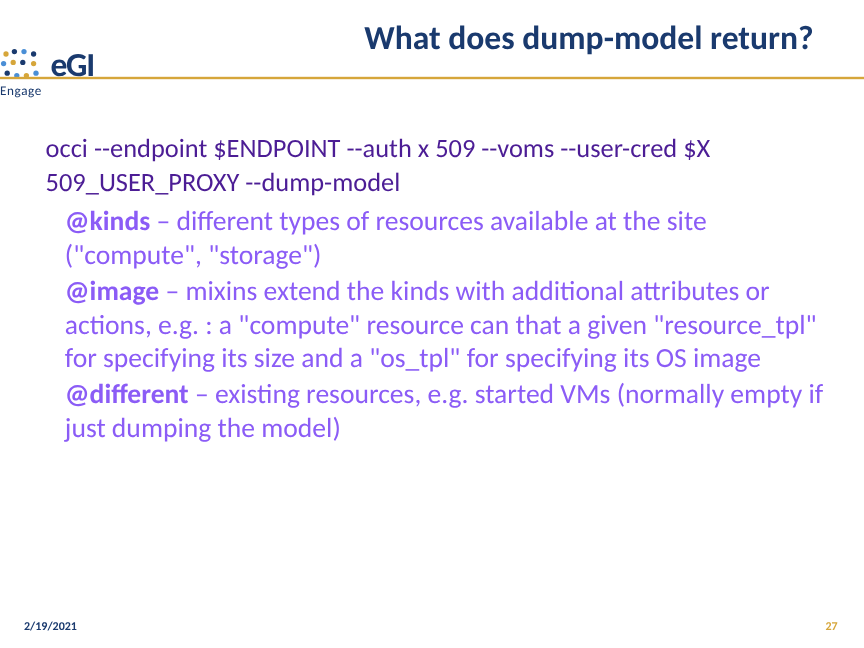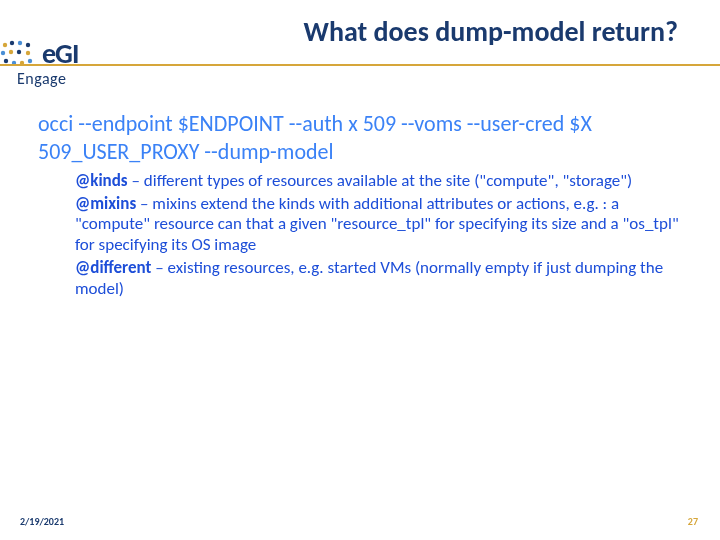--- a/index.html
+++ b/index.html
@@ -24,25 +24,24 @@
     align-items: center;
   }
   .logo-text {
     font-size: 28px;
     font-weight: bold;
     color: #1a3a6e;
     letter-spacing: -1px;
     margin-left: 6px;
   }
   .logo-sub {
-    font-size: 16px;
+    font-size: 11px;
     color: #1a3a6e;
     letter-spacing: 0.5px;
     margin-top: -2px;
-    padding-left: 17px;
   }
   .title {
     position: absolute;
     top: 14px;
     right: 42px;
     font-size: 28px;
     font-weight: bold;
     color: #1a3a6e;
   }
   .divider {
@@ -54,29 +53,29 @@
     background: #d6a63a;
   }
   .body-content {
     position: absolute;
     top: 110px;
     left: 38px;
     right: 30px;
   }
   .command {
     font-size: 22px;
-    color: #3b82f6;
+    color: #4c1d95;
     line-height: 1.25;
     margin-bottom: 6px;
   }
   .defs {
-    margin-left: 37px;
-    font-size: 17px;
+    margin-left: 16px;
+    font-size: 23px;
     line-height: 1.22;
-    color: #1d4ed8;
+    color: #8b5cf6;
   }
   .defs p {
     margin-bottom: 2px;
   }
   .footer-date {
     position: absolute;
     bottom: 12px;
     left: 20px;
     font-size: 10px;
     font-weight: bold;
@@ -116,19 +115,19 @@
   <div class="logo-sub">Engage</div>
 </div>
 
 <div class="title">What does dump-model return?</div>
 <div class="divider"></div>
 
 <div class="body-content">
   <div class="command">occi --endpoint $ENDPOINT --auth x 509 --voms --user-cred $X 509_USER_PROXY --dump-model</div>
   <div class="defs">
     <p><b>@kinds</b><span> – different types of resources available at the site ("compute", "storage")</span></p>
-    <p><b>@mixins</b><span> – mixins extend the kinds with additional attributes or actions, e.g. : a "compute" resource can that a given "resource_tpl" for specifying its size and a "os_tpl" for specifying its OS image</span></p>
+    <p><b>@image</b><span> – mixins extend the kinds with additional attributes or actions, e.g. : a "compute" resource can that a given "resource_tpl" for specifying its size and a "os_tpl" for specifying its OS image</span></p>
     <p><b>@different</b><span>  – existing resources, e.g. started VMs (normally empty if just dumping the model)</span></p>
   </div>
 </div>
 
 <div class="footer-date">2/19/2021</div>
 <div class="footer-page">27</div>
 
 </body></html>

